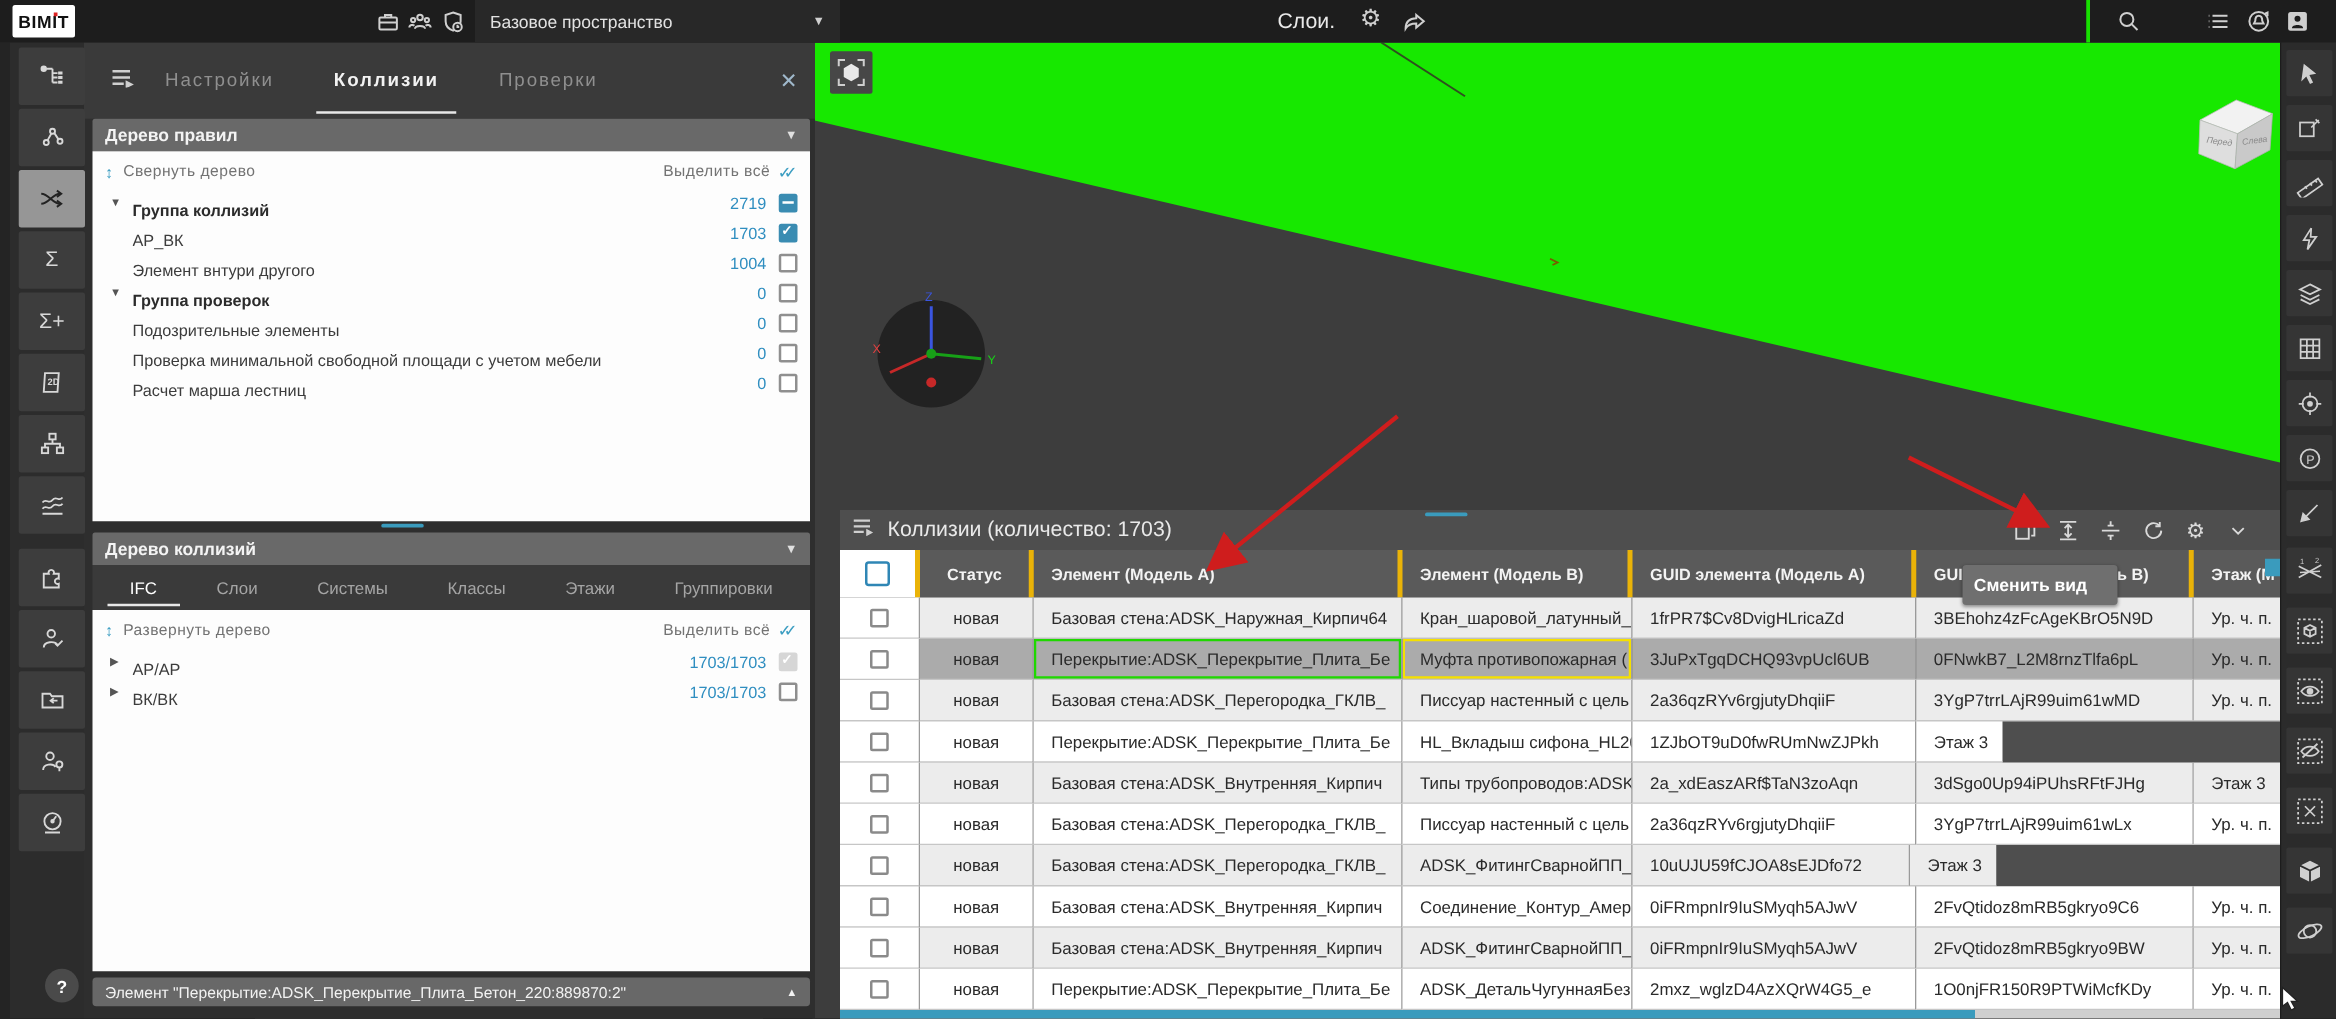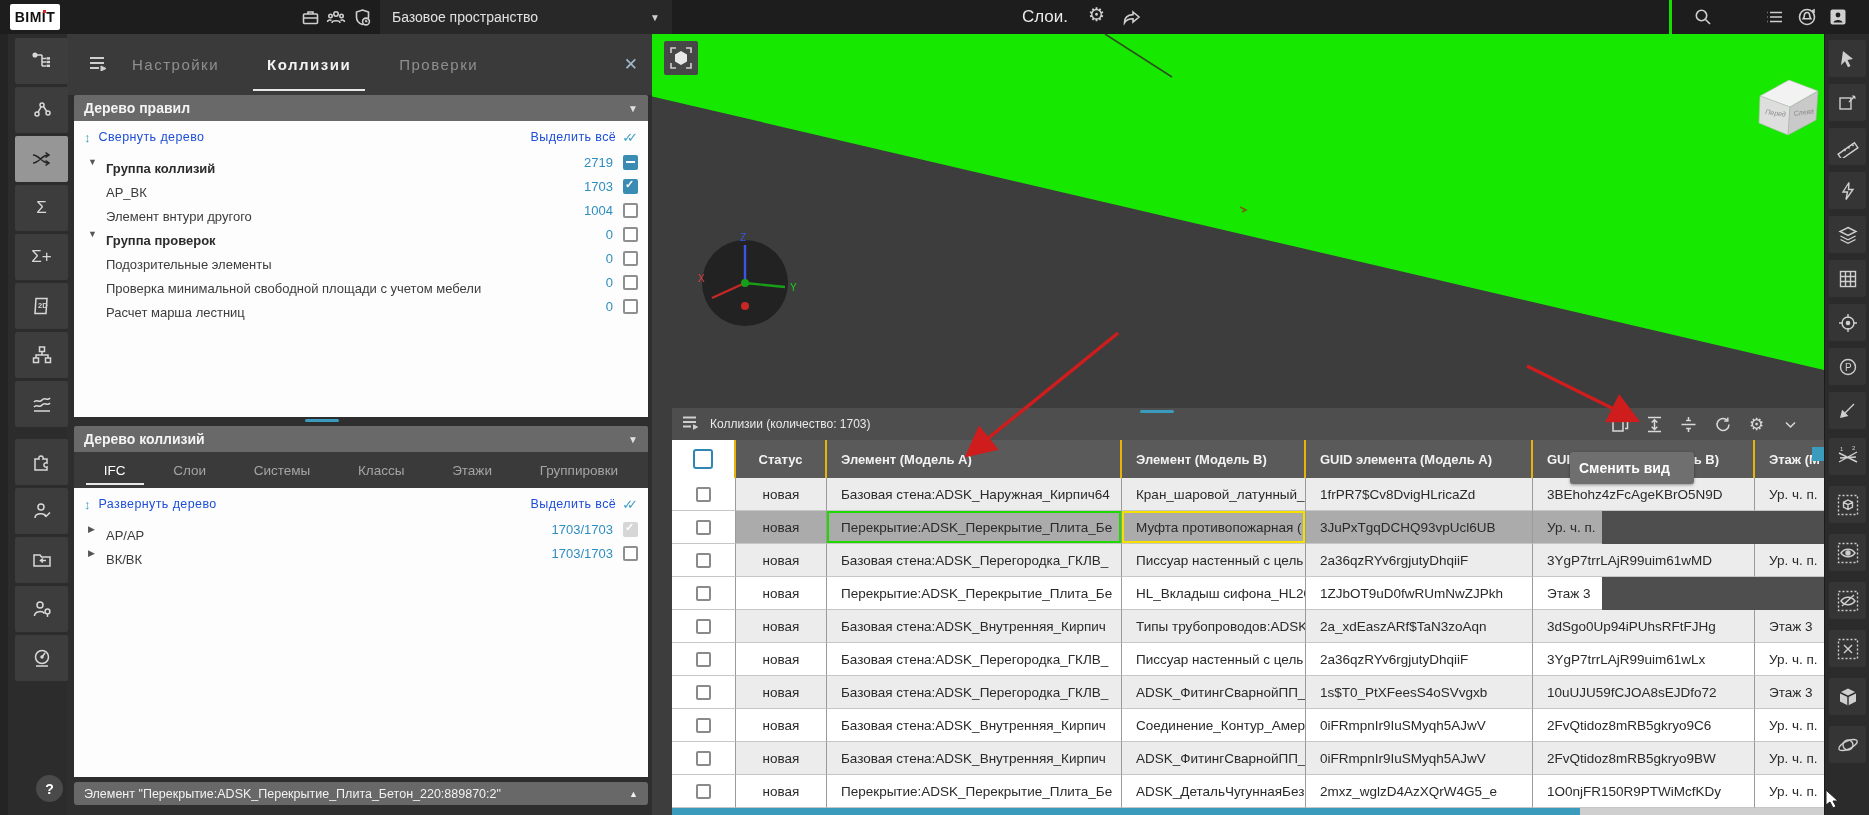--- a/index.html
+++ b/index.html
@@ -50,21 +50,21 @@
           display:flex; align-items:center; }
   .ptab.active { color:#f2f2f2; font-weight:bold; }
   .ptab.active::after { content:""; position:absolute; left:-14px; right:-14px; bottom:4px; height:2px; background:#e8e8e8; }
   .hamb svg { stroke:#cfcfcf; fill:#cfcfcf; }
   .pclose { position:absolute; right:14px; top:20px; color:#9fb8cb; font-size:17px; }
   .sec-hdr { position:absolute; left:7px; width:574px; height:26px; background:#696969; color:#f4f4f4; font-weight:bold;
              font-size:14px; display:flex; align-items:center; padding:0 10px; border-radius:2px 2px 0 0; }
   .sec-hdr .caret { margin-left:auto; font-size:10px; color:#e0e0e0; }
   .white-box { position:absolute; left:7px; width:574px; background:#fdfdfd; color:#333; overflow:hidden; }
   .link-row { display:flex; align-items:center; height:26px; padding:0 10px; margin-top:3px; }
-  .tlink { color:#1d4ed8; font-size:12.5px; letter-spacing:.4px; }
+  .tlink { color:#737373; font-size:12.5px; letter-spacing:.4px; }
   .updown { color:#3d9ec2; font-size:13px; margin-right:8px; font-weight:bold; }
   .dblcheck { color:#3d9ec2; font-size:13px; margin-left:6px; letter-spacing:-6px; padding-right:6px; }
   .trow { display:flex; align-items:center; height:24px; padding:0 10px 0 14px; font-size:13px; color:#3c3c3c; }
   .trow .caret { width:14px; color:#555; font-size:9px; }
   .trow .lbl { flex:1; margin-left:4px; white-space:nowrap; overflow:hidden;margin-top:12px; }
   .trow.grp .lbl { font-weight:bold; color:#2b2b2b; }
   .trow .cnt { color:#2f8ec0; font-size:13px; margin-right:10px; }
   .cb { width:15px; height:15px; border-radius:2px; flex:0 0 auto; position:relative; }
   .cb--off { background:#fff; border:2px solid #8f8f8f; }
   .cb--on  { background:#3a8cb2; }
@@ -78,27 +78,27 @@
            justify-content:space-around; padding:0 6px; }
   .tab2 { color:#a5a5a5; font-size:13.5px; position:relative; }
   .tab2.active { color:#fff; }
   .tab2.active::after { content:""; position:absolute; left:-18px; right:-18px; bottom:-7px; height:2px; background:#e8e8e8; }
   .elem-bar { position:absolute; left:7px; top:748px; width:574px; height:23px; background:#686868; border-radius:3px;
               color:#f2f2f2; font-size:12.5px; display:flex; align-items:center; padding:0 10px; }
   .elem-bar .caret { margin-left:auto; font-size:9px; }
   
   .tpanel { position:absolute; left:672px; top:408px; width:1152px; height:407px; background:#4e4e4e; z-index:25; }
   .t-title { position:absolute; left:0; top:0; width:100%; height:32px; display:flex; align-items:center; padding:0 10px; }
-  .t-title .txt { color:#e9e9e9; font-size:12px; margin-left:10px; }
+  .t-title .txt { color:#e9e9e9; font-size:17px; margin-left:10px; }
   .t-tools { margin-left:auto; display:flex; align-items:center; gap:15px; padding-right:14px; }
   .t-tools .ti { width:19px; height:19px; display:flex; align-items:center; justify-content:center; color:#d9d9d9; font-size:15px; }
   .t-tools svg { stroke:#d9d9d9; fill:none; stroke-width:1.5; }
   .thead { position:absolute; left:0; top:32px; width:100%; height:38px; display:flex; background:#5a5a5a; }
   .thead .hc { display:flex; align-items:center; color:#f3f3f3; font-weight:bold; font-size:13px;
-               border-right:2px solid #eab308; padding-left:14px; white-space:nowrap; overflow:hidden; }
+               border-right:4px solid #eab308; padding-left:14px; white-space:nowrap; overflow:hidden; }
   .hc.cbx { background:#fff; justify-content:center; padding-left:0; }
   .hcb { width:20px; height:20px; border:2px solid #2f86b5; border-radius:3px; background:#fff; }
   .hc.status { justify-content:center; padding-left:0; }
   .rows { position:absolute; left:0; top:70px; width:100%; }
   .row { display:flex; height:33px; }
   .cell { display:flex; align-items:center; font-size:13.5px; color:#2a2a2a; border-right:1px solid #9a9a9a;
           border-bottom:1px solid #c6c6c6; padding-left:14px; white-space:nowrap; overflow:hidden; }
   .cell.cbx { background:#fff !important; justify-content:center; padding-left:0; }
   .cell.status { justify-content:center; padding-left:0; }
   .row:nth-child(odd) .cell { background:#ececec; }
@@ -585,20 +585,21 @@
         <div class="cell w-fl">Ур. ч. п.</div>
       </div>
       <div class="row sel">
         <div class="cell cbx w-cbx">
             <span class="rcb"></span>
           </div>
         <div class="cell status w-st">новая</div>
         <div class="cell ea w-ea">Перекрытие:ADSK_Перекрытие_Плита_Бе</div>
         <div class="cell eb w-eb">Муфта противопожарная (</div>
         <div class="cell w-ga">3JuPxTgqDCHQ93vpUcl6UB</div>
+        <div class="cell w-gb">0FNwkB7_L2M8rnzTlfa6pL</div>
         <div class="cell w-fl">Ур. ч. п.</div>
       </div>
       <div class="row">
         <div class="cell cbx w-cbx">
             <span class="rcb"></span>
           </div>
         <div class="cell status w-st">новая</div>
         <div class="cell ea w-ea">Базовая стена:ADSK_Перегородка_ГКЛВ_</div>
         <div class="cell eb w-eb">Писсуар настенный с цель</div>
         <div class="cell w-ga">2a36qzRYv6rgjutyDhqiiF</div>
@@ -637,21 +638,20 @@
         <div class="cell w-gb">3YgP7trrLAjR99uim61wLx</div>
         <div class="cell w-fl">Ур. ч. п.</div>
       </div>
       <div class="row">
         <div class="cell cbx w-cbx">
             <span class="rcb"></span>
           </div>
         <div class="cell status w-st">новая</div>
         <div class="cell ea w-ea">Базовая стена:ADSK_Перегородка_ГКЛВ_</div>
         <div class="cell eb w-eb">ADSK_ФитингСварнойПП_С</div>
-        <div class="cell w-ga">1s$T0_PtXFeesS4oSVvgxb</div>
         <div class="cell w-gb">10uUJU59fCJOA8sEJDfo72</div>
         <div class="cell w-fl">Этаж 3</div>
       </div>
       <div class="row">
         <div class="cell cbx w-cbx">
             <span class="rcb"></span>
           </div>
         <div class="cell status w-st">новая</div>
         <div class="cell ea w-ea">Базовая стена:ADSK_Внутренняя_Кирпич</div>
         <div class="cell eb w-eb">Соединение_Контур_Амер</div>

